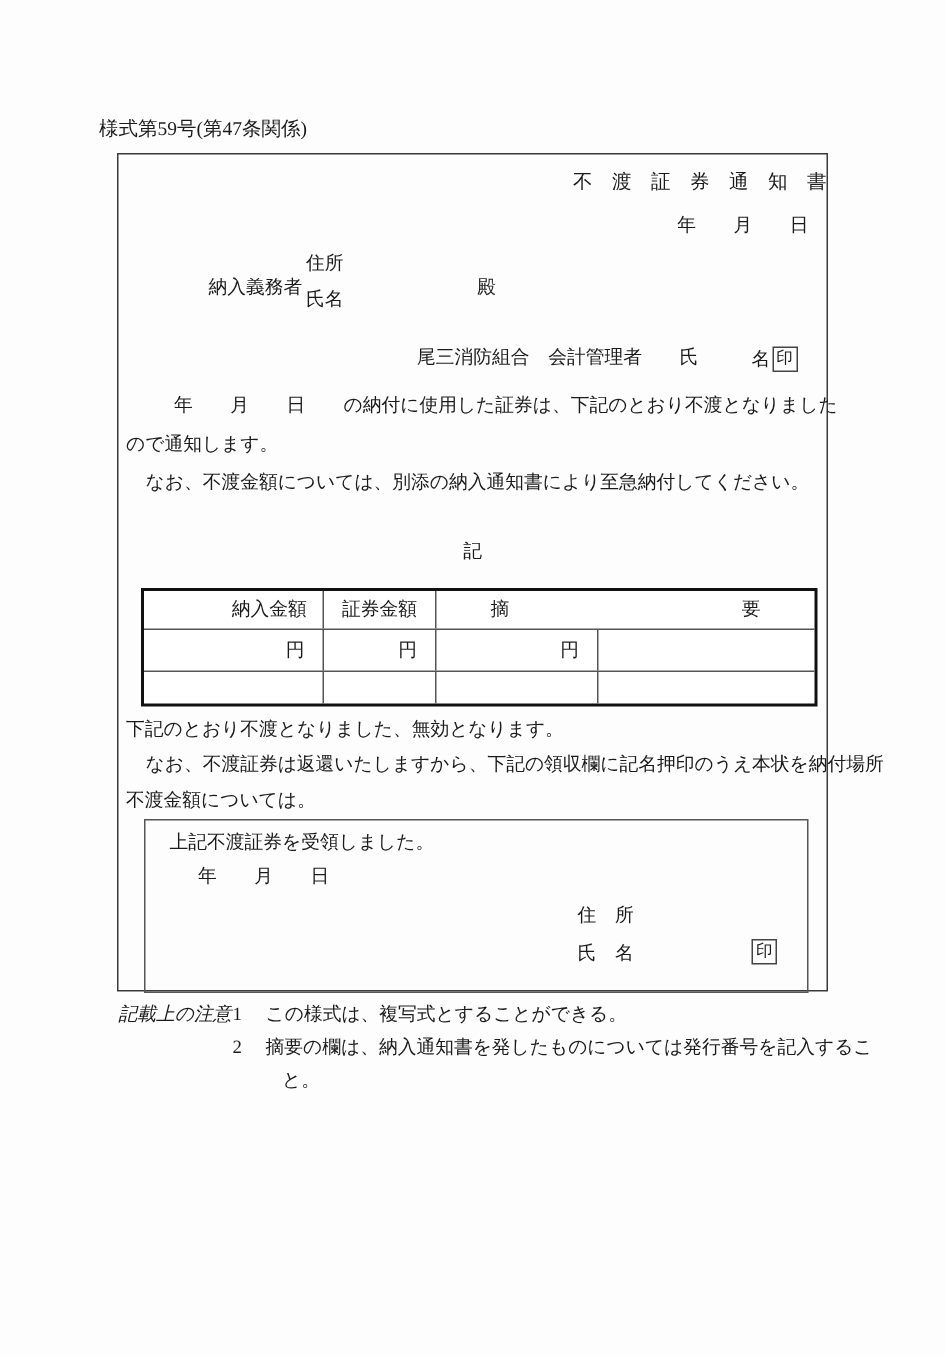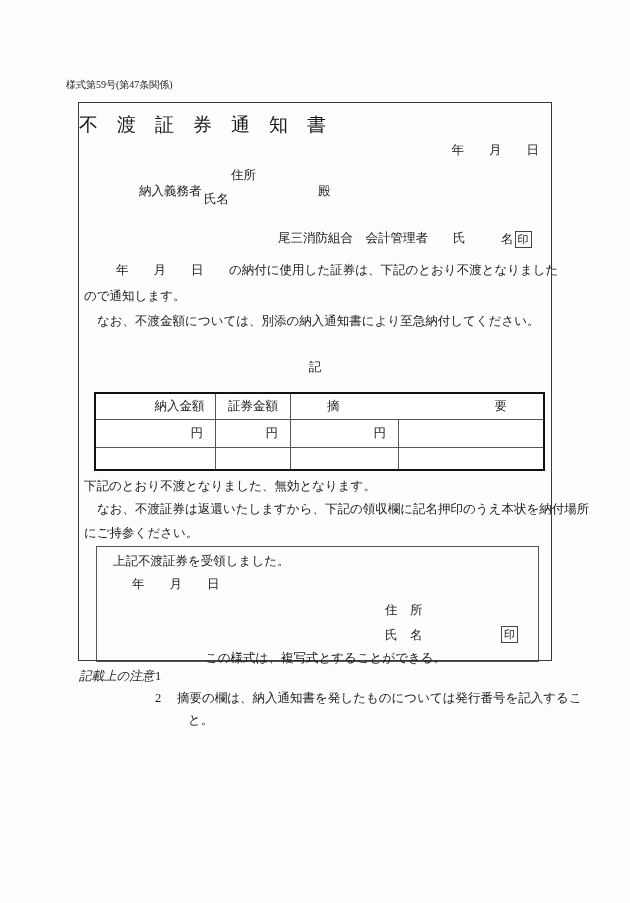--- a/index.html
+++ b/index.html
@@ -9,35 +9,35 @@
     height: 903px;
     background: #fdfdfd;
     font-family: "Liberation Serif", "DejaVu Serif", serif;
     color: #1a1a1a;
     font-size: 12.5px;
     line-height: 1.15;
     overflow: hidden;
   }
   .abs { position: absolute; white-space: nowrap; }
 
-  .form-label { left: 66px; top: 79px; font-size: 10px; }
+  .form-label { left: 66px; top: 79px; font-size: 13px; }
 
   .outer-box {
     position: absolute;
     left: 78px; top: 102px;
     width: 474px; height: 559px;
     border: 1px solid #3a3a3a;
     box-sizing: border-box;
   }
 
-  .doc-title { left: 0; right: 0; top: 11px; text-align: left; font-size: 19px; }
+  .doc-title { left: 0; right: 0; top: 11px; text-align: right; font-size: 13px; }
   .issue-date { top: 40px; right: 12px; }
 
   .addr-label   { left: 60px;  top: 81px; }
-  .addr-address { left: 125px; top: 65px; margin-left: 27px; }
+  .addr-address { left: 125px; top: 65px; }
   .addr-name    { left: 125px; top: 89px; }
   .honorific    { left: 239px; top: 81px; }
 
   .sender-line  { left: 199px; top: 128px; }
   .sender-name  { left: 422px; top: 128px; display: flex; align-items: center; }
   .seal-box {
     display: inline-flex;
     align-items: center;
     justify-content: center;
     width: 17px; height: 17px;
@@ -94,21 +94,21 @@
     box-sizing: border-box;
   }
   .r-line1 { left: 16px;  top: 7px; }
   .r-date  { left: 35px;  top: 30px; }
   .r-addr  { left: 288px; top: 56px; }
   .r-name  { left: 288px; top: 81px; }
   .r-seal  { position: absolute; left: 403px; top: 79px; }
 
   .notes-label { left: 79px;  top: 669px; font-style: italic; }
   .note1-num   { left: 155px; top: 669px; }
-  .note1-text  { left: 177px; top: 651px; margin-left: 28px; }
+  .note1-text  { left: 177px; top: 669px; }
   .note2-num   { left: 155px; top: 691px; }
   .note2-text  { left: 177px; top: 691px; }
   .note2-cont  { left: 188px; top: 713px; }
 </style>
 </head>
 <body>
 
 <div class="page">
 
   <div class="abs form-label">様式第59号(第47条関係)</div>
@@ -155,21 +155,21 @@
       <div class="n-row blank">
         <div class="n-cell c1"></div>
         <div class="n-cell c2"></div>
         <div class="n-cell c3"></div>
         <div class="n-cell"></div>
       </div>
     </div>
 
     <div class="abs after1">下記のとおり不渡となりました、無効となります。</div>
     <div class="abs after2">なお、不渡証券は返還いたしますから、下記の領収欄に記名押印のうえ本状を納付場所</div>
-    <div class="abs after3">にご持参ください。</div>
+    <div class="abs after3">不渡金額については。</div>
 
     <div class="receipt-box">
       <div class="abs r-line1">上記不渡証券を受領しました。</div>
       <div class="abs r-date">年　　月　　日</div>
       <div class="abs r-addr">住　所</div>
       <div class="abs r-name">氏　名</div>
       <span class="seal-box r-seal">印</span>
     </div>
 
   </div>

